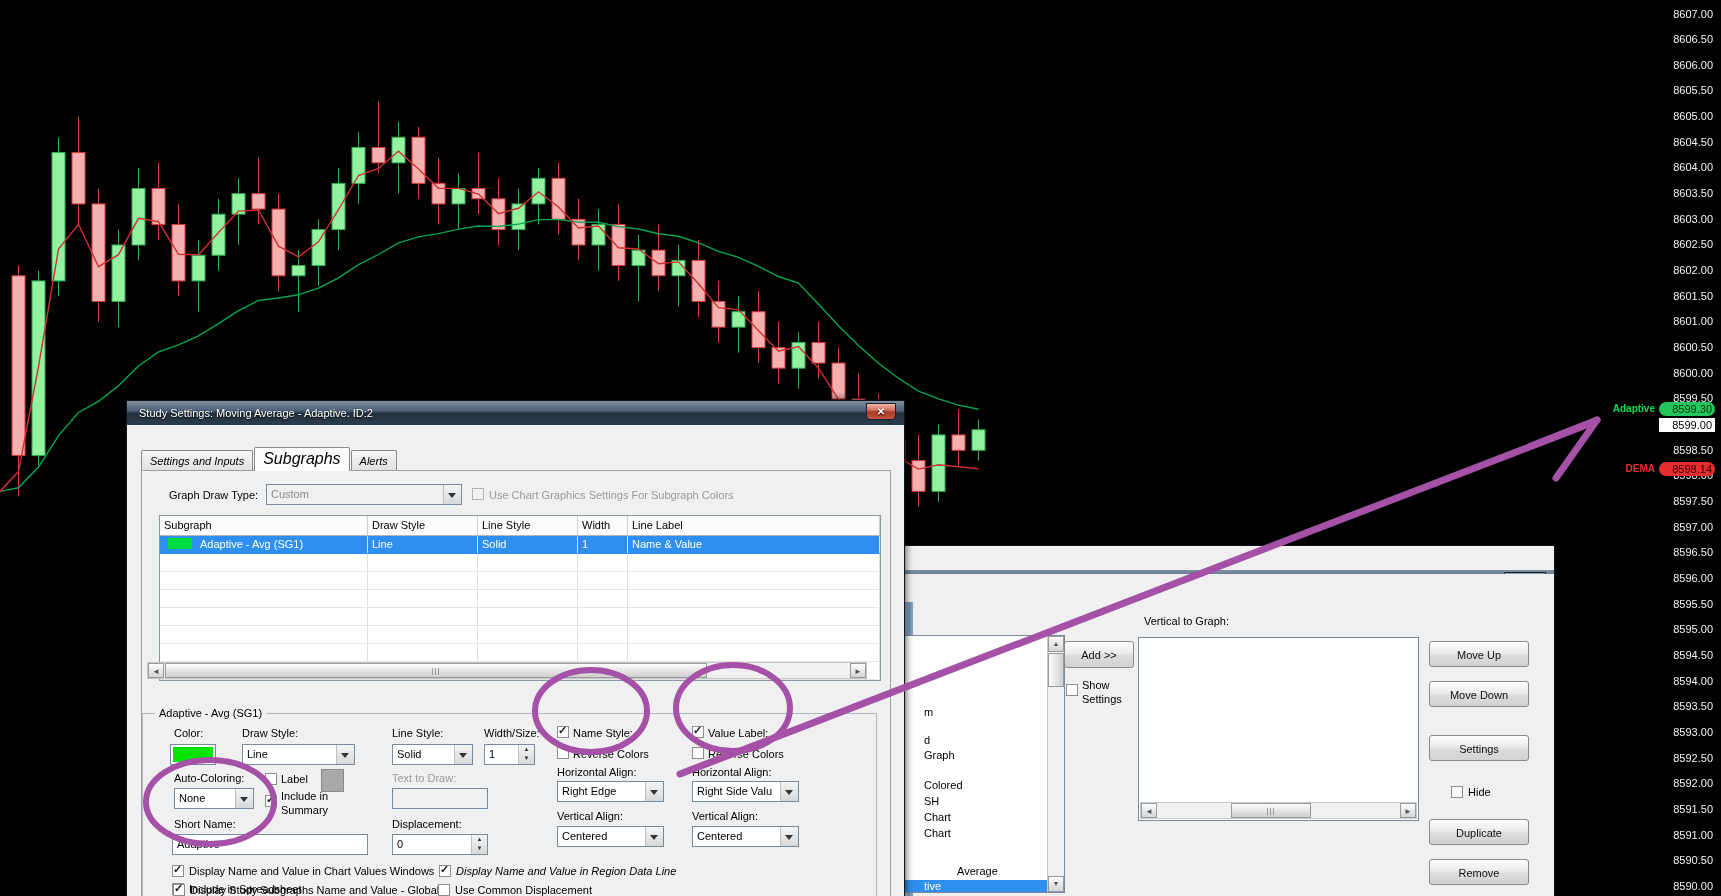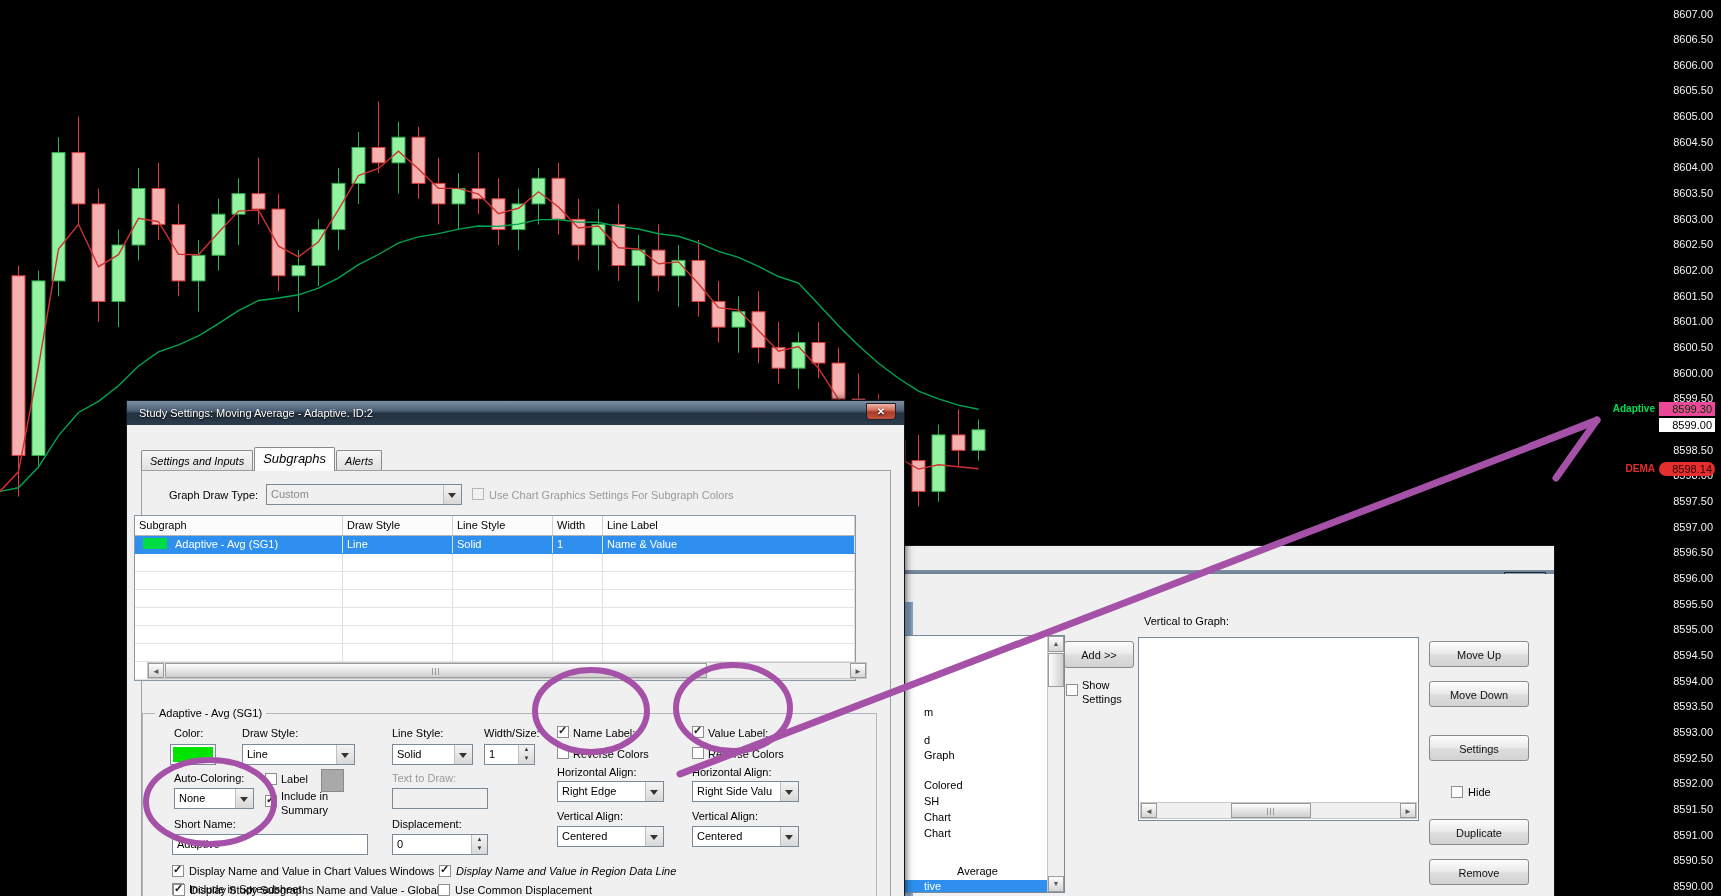--- a/index.html
+++ b/index.html
@@ -58,25 +58,25 @@
       border:1px solid #9a9a9a;font-size:8px;text-align:center;line-height:15px;color:#555;box-sizing:border-box;}
   .hscroll .thumb{position:absolute;top:0;height:15px;background:linear-gradient(180deg,#fdfdfd,#cfcfcf);
       border:1px solid #9a9a9a;box-sizing:border-box;text-align:center;font-size:8px;line-height:14px;color:#777;letter-spacing:1px;}
   
   #ss-dlg{left:126px;top:400px;width:777px;height:495px;z-index:20;}
   #ss-body{position:absolute;left:0;top:24px;right:0;bottom:0;background:#f0f0f0;}
   .tabs{position:absolute;left:14px;top:22px;height:23px;}
   .tab{display:inline-block;height:20px;line-height:20px;padding:0 8px;margin-right:1px;
       background:linear-gradient(180deg,#f6f6f6,#e0e0e0);border:1px solid #8a8a8a;border-bottom:none;
       border-radius:2px 2px 0 0;vertical-align:bottom;font-style:italic;}
-  .tab.active{background:#fcfcfc;height:23px;line-height:22px;font-size:13px;position:relative;z-index:2;}
+  .tab.active{background:#fcfcfc;height:23px;line-height:22px;font-size:16px;position:relative;z-index:2;}
   .page{position:absolute;left:14px;top:45px;right:13px;bottom:-1px;border:1px solid #9aa0a5;
       border-bottom:none;background:#f0f0f0;}
   
-  #sg-table{position:absolute;left:7px;top:90px;width:720px;border:1px solid #8a9aa5;background:#fff;}
+  #sg-table{position:absolute;left:32px;top:90px;width:720px;border:1px solid #8a9aa5;background:#fff;}
   .trow{display:flex;height:17px;line-height:17px;border-bottom:1px solid #e4e4e4;}
   .trow .c{border-right:1px solid #e0e0e0;overflow:hidden;white-space:nowrap;padding-left:4px;box-sizing:border-box;}
   .c0{width:208px;}.c1{width:110px;}.c2{width:100px;}.c3{width:50px;}.c4{flex:1;}
   #sg-head{display:flex;height:19px;line-height:19px;background:#fcfcfc;border-bottom:1px solid #b5b5b5;font-weight:normal;}
   #sg-head .c{border-right:1px solid #cfcfcf;padding-left:4px;box-sizing:border-box;}
   .trow.sel{background:#2f8fef;color:#fff;border-bottom:1px solid #2f8fef;}
   .swatch{display:inline-block;width:24px;height:11px;margin:0 8px 0 4px;vertical-align:-1px;}
   
   .groupbox{position:absolute;left:15px;top:288px;width:733px;height:184px;border:1px solid #b0b8bd;}
   .grouplabel{position:absolute;left:12px;top:-7px;background:#f0f0f0;padding:0 4px;}
@@ -239,21 +239,21 @@
     <div class="tick" style="top: 700.455px;">8593.50</div>
     <div class="tick" style="top: 726.12px;">8593.00</div>
     <div class="tick" style="top: 751.785px;">8592.50</div>
     <div class="tick" style="top: 777.45px;">8592.00</div>
     <div class="tick" style="top: 803.115px;">8591.50</div>
     <div class="tick" style="top: 828.78px;">8591.00</div>
     <div class="tick" style="top: 854.445px;">8590.50</div>
     <div class="tick" style="top: 880.11px;">8590.00</div>
     <div class="marker-row" style="top: 402.241px;">
       <span class="marker-name" style="color: rgb(0, 220, 80);">Adaptive</span>
-      <span class="marker-box" style="background: #ec4899; color: rgb(0, 51, 0);">8599.30</span>
+      <span class="marker-box" style="background: #22c55e; color: rgb(0, 51, 0); border-radius: 7px;">8599.30</span>
     </div>
     <div class="marker-row" style="top: 417.64px;">
       <span class="marker-name" style="color: rgb(255, 255, 255);"></span>
       <span class="marker-box" style="background: rgb(255, 255, 255); color: rgb(0, 0, 0);">8599.00</span>
     </div>
     <div class="marker-row" style="top: 461.784px;">
       <span class="marker-name" style="color: rgb(230, 46, 46);">DEMA</span>
       <span class="marker-box" style="background: rgb(230, 46, 46); color: rgb(42, 0, 0); border-radius: 7px;">8598.14</span>
     </div>
   </div>
@@ -446,21 +446,21 @@
       <div class="lbl gray" style="left:249px;top:58px;">Text to Draw:</div>
       <div class="edit disabled" style="left:249px;top:74px;width:96px;"></div>
       <div class="lbl" style="left:249px;top:104px;">Displacement:</div>
       <div class="spin" style="left:249px;top:120px;width:96px;">
         <span class="val">0</span>
         <span class="ud">▲<br>▼</span>
       </div>
 
       <div id="nl-col">
           <div class="cb checked" style="position: absolute; left: 414px; top: 12px;"></div>
-          <div class="lbl" style="left: 430px; top: 13px;">Name Label:</div>
+          <div class="lbl" style="left: 430px; top: 13px;">Name Style:</div>
           <div class="cb" style="position: absolute; left: 414px; top: 33px;"></div>
           <div class="lbl" style="left: 430px; top: 34px;">Reverse Colors</div>
           <div class="lbl" style="left: 414px; top: 52px;">Horizontal Align:</div>
           <div class="combo" style="left: 414px; top: 67px; width: 107px;">
             <span class="val">Right Edge</span>
             <span class="drop"></span>
           </div>
           <div class="lbl" style="left: 414px; top: 96px;">Vertical Align:</div>
           <div class="combo" style="left: 414px; top: 112px; width: 107px;">
             <span class="val">Centered</span>

